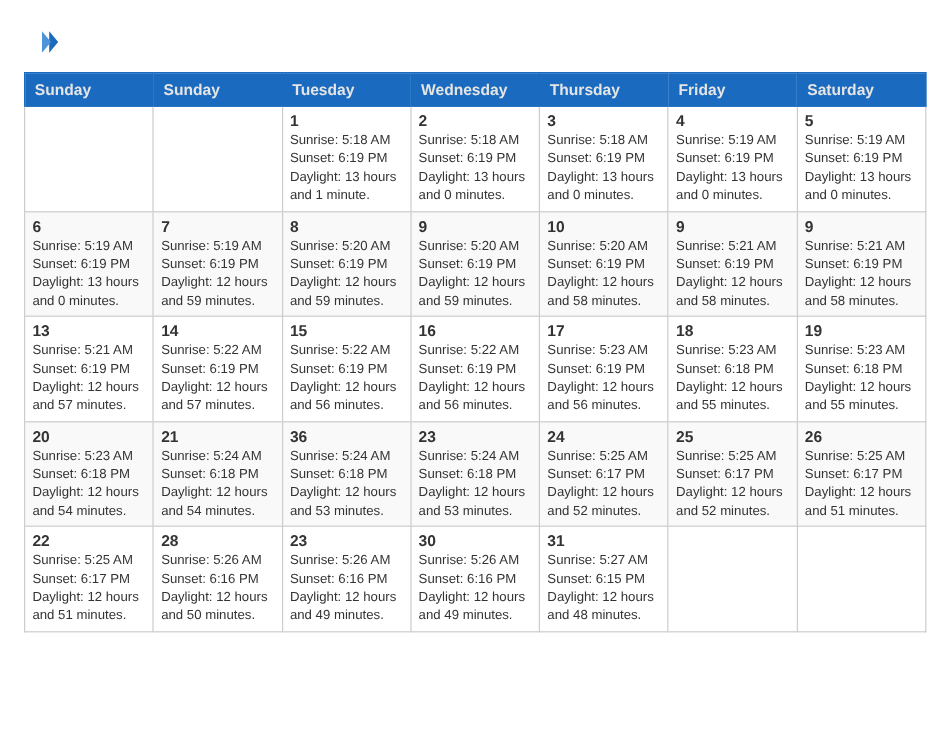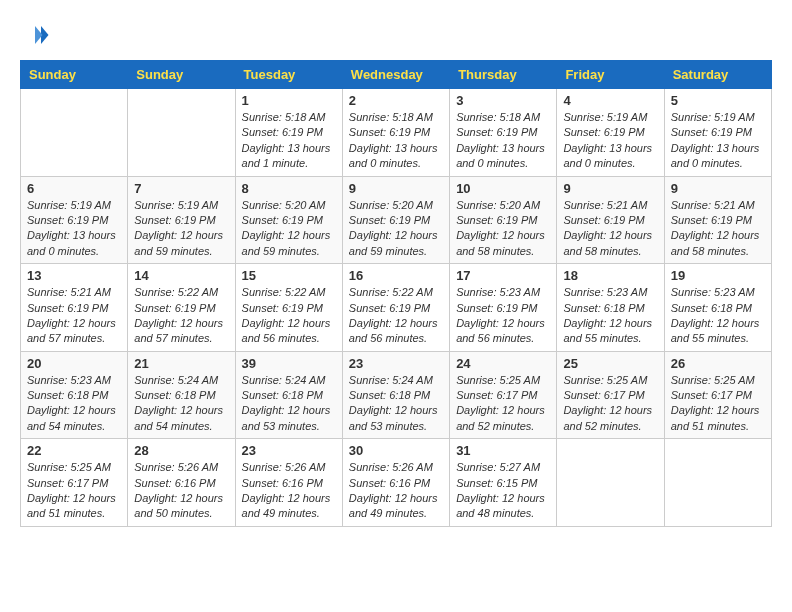--- a/index.html
+++ b/index.html
@@ -42,21 +42,21 @@
       font-size: 14px;
       color: #333;
     }
     .calendar {
       width: 100%;
       border-collapse: collapse;
       border: 1px solid #ccc;
     }
     .calendar th {
       background-color: #1a6bbf;
-      color: #fde047;
+      color: #e5e5e5;
       font-size: 13px;
       font-weight: bold;
       padding: 6px 8px;
       text-align: left;
       border: 1px solid #1a6bbf;
     }
     .calendar td {
       vertical-align: top;
       border: 1px solid #ccc;
       padding: 4px 6px;
@@ -71,21 +71,20 @@
     }
     .day-number {
       font-size: 13px;
       font-weight: bold;
       margin-bottom: 2px;
     }
     .day-info {
       font-size: 11px;
       line-height: 1.4;
       color: #333;
-      font-style: italic;
     }
     .empty-cell {
       background: #fff;
     }
   </style>
 </head>
 <body>
 
 <div class="header">
   <div class="logo">
@@ -246,21 +245,21 @@
 Sunset: 6:18 PM
 Daylight: 12 hours and 54 minutes.</div>
         </td>
         <td>
           <div class="day-number">21</div>
           <div class="day-info" style="white-space: pre-line;">Sunrise: 5:24 AM
 Sunset: 6:18 PM
 Daylight: 12 hours and 54 minutes.</div>
         </td>
         <td>
-          <div class="day-number">39</div>
+          <div class="day-number">36</div>
           <div class="day-info" style="white-space: pre-line;">Sunrise: 5:24 AM
 Sunset: 6:18 PM
 Daylight: 12 hours and 53 minutes.</div>
         </td>
         <td>
           <div class="day-number">23</div>
           <div class="day-info" style="white-space: pre-line;">Sunrise: 5:24 AM
 Sunset: 6:18 PM
 Daylight: 12 hours and 53 minutes.</div>
         </td>

